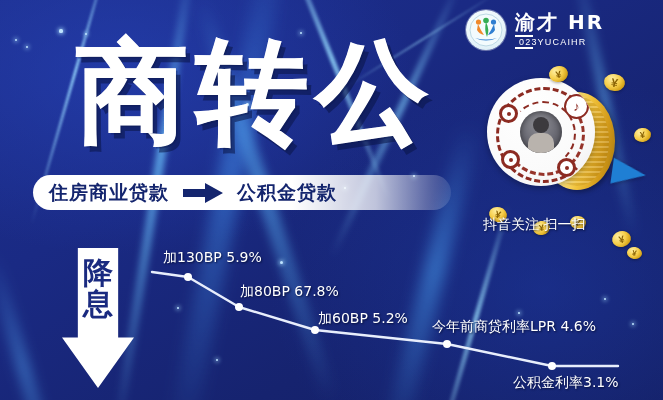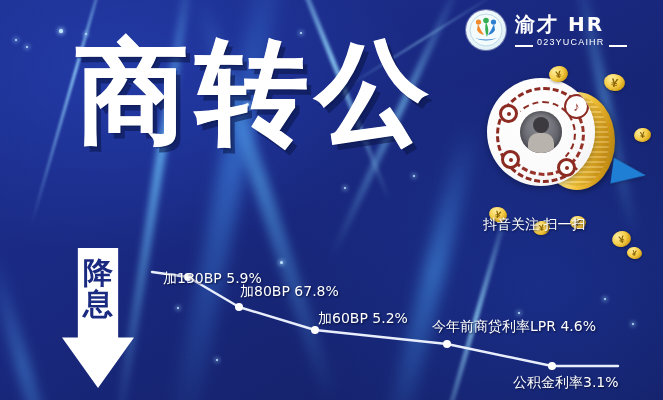--- a/index.html
+++ b/index.html
@@ -83,21 +83,21 @@
 
   
   #logo-block{position:absolute;left:466px;top:10px;display:flex;align-items:center;}
   #logo-mark{width:40px;height:40px;border-radius:50%;flex:0 0 auto;
     background:radial-gradient(circle at 42% 36%,#ffffff 0%,#eaf6fb 55%,#cfe6ef 100%);
     box-shadow:0 0 0 1px rgba(255,255,255,.35);
     display:flex;align-items:center;justify-content:center;}
   #logo-text-wrap{margin-left:9px;}
   #logo-name{font-size:20px;font-weight:bold;color:#ffffff;letter-spacing:2px;line-height:1;
     font-family:"DejaVu Sans","Liberation Sans",sans-serif;white-space:nowrap;}
-  #logo-sub-wrap{display:flex;align-items:flex-end;margin-top:3px;}
+  #logo-sub-wrap{display:flex;align-items:flex-start;margin-top:3px;flex-direction:column;}
   .dash{height:2px;background:#ffffff;flex:0 0 auto;}
   #logo-sub{font-size:9px;letter-spacing:1.2px;color:#ffffff;margin:0 4px;white-space:nowrap;
     font-family:"Liberation Sans",sans-serif;}
 
   
   #qr-group{position:absolute;left:487px;top:78px;width:130px;height:130px;}
   #coin-stack{position:absolute;left:52px;top:14px;width:76px;height:98px;
     border-radius:50%/50%;
     background:linear-gradient(100deg,#b8860b 0%,#e8b733 18%,#ffe98a 38%,#f2c33c 58%,#d29a1a 80%,#a8780c 100%);
     box-shadow:2px 2px 5px rgba(0,0,0,.35);}
@@ -196,20 +196,29 @@
       <div class="spark" style="left: 176.9px; top: 306.9px; width: 2.2px; height: 2.2px;"></div>
       <div class="spark" style="left: 215.7px; top: 358.7px; width: 2.6px; height: 2.6px;"></div>
       <div class="spark" style="left: 603.6px; top: 297.6px; width: 2.8px; height: 2.8px;"></div>
       <div class="spark" style="left: 631.8px; top: 322.8px; width: 2.4px; height: 2.4px;"></div>
       <div class="spark" style="left: 412.9px; top: 174.9px; width: 2.2px; height: 2.2px;"></div>
       <div class="spark" style="left: 517.8px; top: 311.8px; width: 2.4px; height: 2.4px;"></div>
     </div>
 
   <div id="main-title">商转公</div>
 
+  <div id="subtitle-pill">
+    <span class="pill-txt">住房商业贷款</span>
+    <span id="pill-arrow">
+      <svg width="40" height="20" viewBox="0 0 40 20" aria-hidden="true">
+        <path d="M0 6 L22 6 L22 0 L40 10 L22 20 L22 14 L0 14 Z" fill="#14256e"></path>
+      </svg>
+    </span>
+    <span class="pill-txt">公积金贷款</span>
+  </div>
 
   <div id="logo-block">
     <div id="logo-mark">
       <svg width="34" height="34" viewBox="0 0 34 34" aria-hidden="true">
         <circle cx="17" cy="17" r="16" fill="#f3fbfd" stroke="#bcd9e4" stroke-width="1"></circle>
         <path d="M9 11 q3 7 6 11 q-5 -1 -7 -5 z" fill="#f08a2c"></path>
         <circle cx="9.5" cy="9" r="2.6" fill="#f08a2c"></circle>
         <path d="M17 9 q4 8 1 15 q-3 -7 -1 -15 z" fill="#35ad53"></path>
         <circle cx="17" cy="7.5" r="2.8" fill="#35ad53"></circle>
         <path d="M25 11 q-3 7 -6 11 q5 -1 7 -5 z" fill="#2f7fd1"></path>
@@ -267,20 +276,20 @@
 
   <svg id="rate-chart" viewBox="0 0 663 400">
       <polyline points="152,272 188,277 239,307 315,330 447,344 552,366 618,366" fill="none" stroke="#e8eefc" stroke-width="2.4" stroke-linejoin="round" stroke-linecap="round"></polyline>
       <circle cx="188" cy="277" r="4" fill="#ffffff"></circle>
       <circle cx="239" cy="307" r="4" fill="#ffffff"></circle>
       <circle cx="315" cy="330" r="4" fill="#ffffff"></circle>
       <circle cx="447" cy="344" r="4" fill="#ffffff"></circle>
       <circle cx="552" cy="366" r="4" fill="#ffffff"></circle>
     </svg>
   <div id="chart-label-layer">
-      <div class="chart-label" style="left: 163px; top: 249px; margin-top: 21px;">加130BP 5.9%</div>
+      <div class="chart-label" style="left: 163px; top: 249px;">加130BP 5.9%</div>
       <div class="chart-label" style="left: 240px; top: 283px;">加80BP 67.8%</div>
       <div class="chart-label" style="left: 318px; top: 310px;">加60BP 5.2%</div>
       <div class="chart-label" style="left: 432px; top: 318px; text-align: center;">今年前商贷利率LPR 4.6%</div>
       <div class="chart-label" style="left: 513px; top: 374px;">公积金利率3.1%</div>
     </div>
 
 </div>
 
 </body></html>

